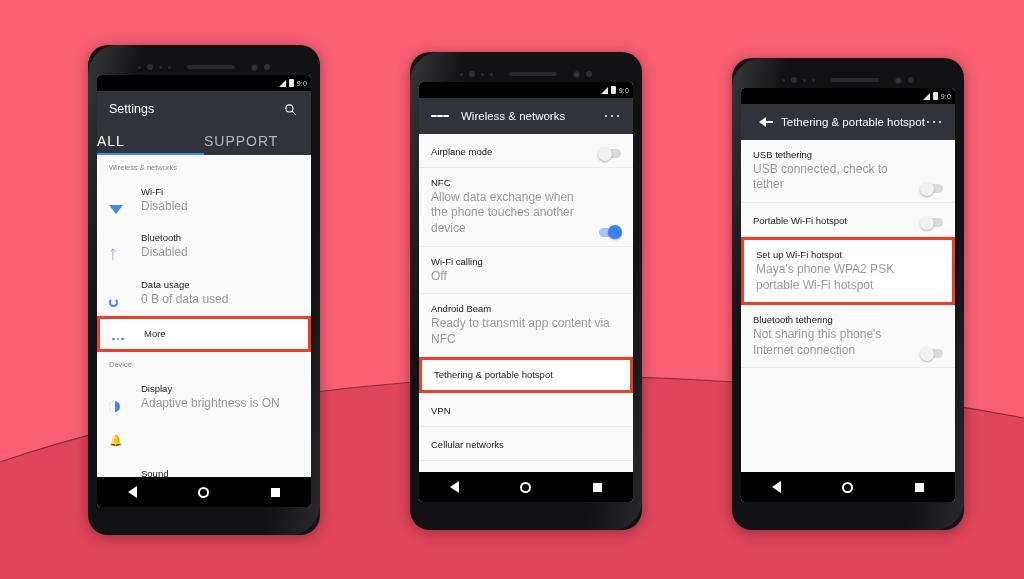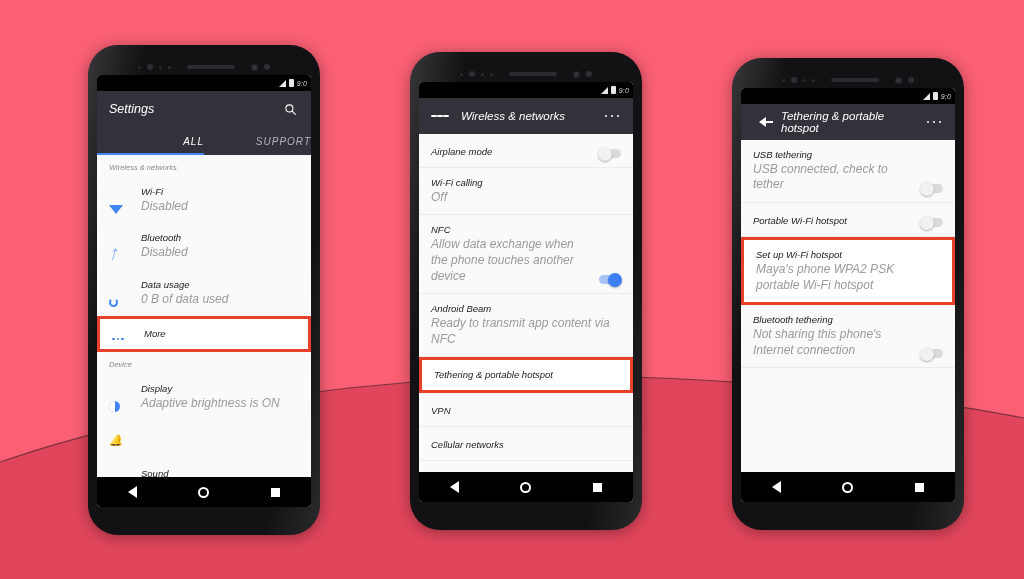--- a/index.html
+++ b/index.html
@@ -11,24 +11,23 @@
   }
 
   
   #bg-wave { position:absolute; inset:0; width:1024px; height:579px; z-index:0; }
 
   
   .phone {
     position:absolute;
     z-index:2;
     background:#121214;
-    border-radius:30px;
+    border-radius:20px;
     box-shadow:0 2px 14px rgba(0,0,0,.35);
     padding:14px 9px 28px 9px;
-    font-style:italic;
   }
   .phone::before{ 
     content:"";
     position:absolute; inset:0;
     border-radius:30px;
     background:linear-gradient(100deg,rgba(255,255,255,.16) 0%,rgba(255,255,255,0) 18%,rgba(255,255,255,0) 82%,rgba(255,255,255,.10) 100%);
     pointer-events:none;
   }
   .phone-p1 { left:88px;  top:45px;  width:232px; height:490px; }
   .phone-p2 { left:410px; top:52px;  width:232px; height:478px; }
@@ -75,22 +74,22 @@
   
   .hamb span{ display:block; width:13px;height:1.5px;background:#fff;margin:2.5px 0;border-radius:1px;}
   
   .ovf span{ display:block;width:2.5px;height:2.5px;border-radius:50%;background:#fff;margin:1.5px auto;}
   
   .backarrow{ width:0;height:0;border-top:5px solid transparent;border-bottom:5px solid transparent;border-right:7px solid #fff;position:relative;}
   .backarrow::after{content:"";position:absolute;left:6px;top:-1px;width:8px;height:2px;background:#fff;}
 
   
   .tabs { background:#32323a; display:flex; height:28px; flex:0 0 auto; }
-  .tab { flex:1; display:flex;align-items:center;justify-content:flex-end;
-         color:#b6b6bc; font-size:10px; letter-spacing:1px; position:relative;}
+  .tab { flex:1; display:flex;align-items:center;justify-content:flex-start;
+         color:#b6b6bc; font-size:14px; letter-spacing:1px; position:relative;}
   .tab.active{ color:#fff; }
   .tab.active::after{ content:""; position:absolute;left:0;right:0;bottom:0;height:2.5px;background:#4285F4;}
 
   
   .list { flex:1; background:#fafafa; overflow:hidden; position:relative; }
   .section-hdr { font-size:7.5px; color:#8a8a8a; padding:8px 12px 5px 12px; }
   .row {
     display:flex; align-items:flex-end; gap:4px;
     padding:9px 12px; position:relative;
     border-bottom:1px solid #ececec;
@@ -298,33 +297,33 @@
         <span class="txt">
           <div class="t1">Airplane mode</div>
         </span>
         <span class="tgl off">
             <i class="knob"></i>
           </span>
       </div>
 
       <div class="row">
         <span class="txt">
+          <div class="t1">NFC</div>
+          <div class="t2">Allow data exchange when the phone touches another device</div>
+        </span>
+        <span class="tgl on">
+            <i class="knob"></i>
+          </span>
+      </div>
+
+      <div class="row">
+        <span class="txt">
           <div class="t1">Wi-Fi calling</div>
           <div class="t2">Off</div>
         </span>
-      </div>
-
-      <div class="row">
-        <span class="txt">
-          <div class="t1">NFC</div>
-          <div class="t2">Allow data exchange when the phone touches another device</div>
-        </span>
-        <span class="tgl on">
-            <i class="knob"></i>
-          </span>
       </div>
 
       <div class="row">
         <span class="txt">
           <div class="t1">Android Beam</div>
           <div class="t2">Ready to transmit app content via NFC</div>
         </span>
       </div>
 
       <div class="row hl">

